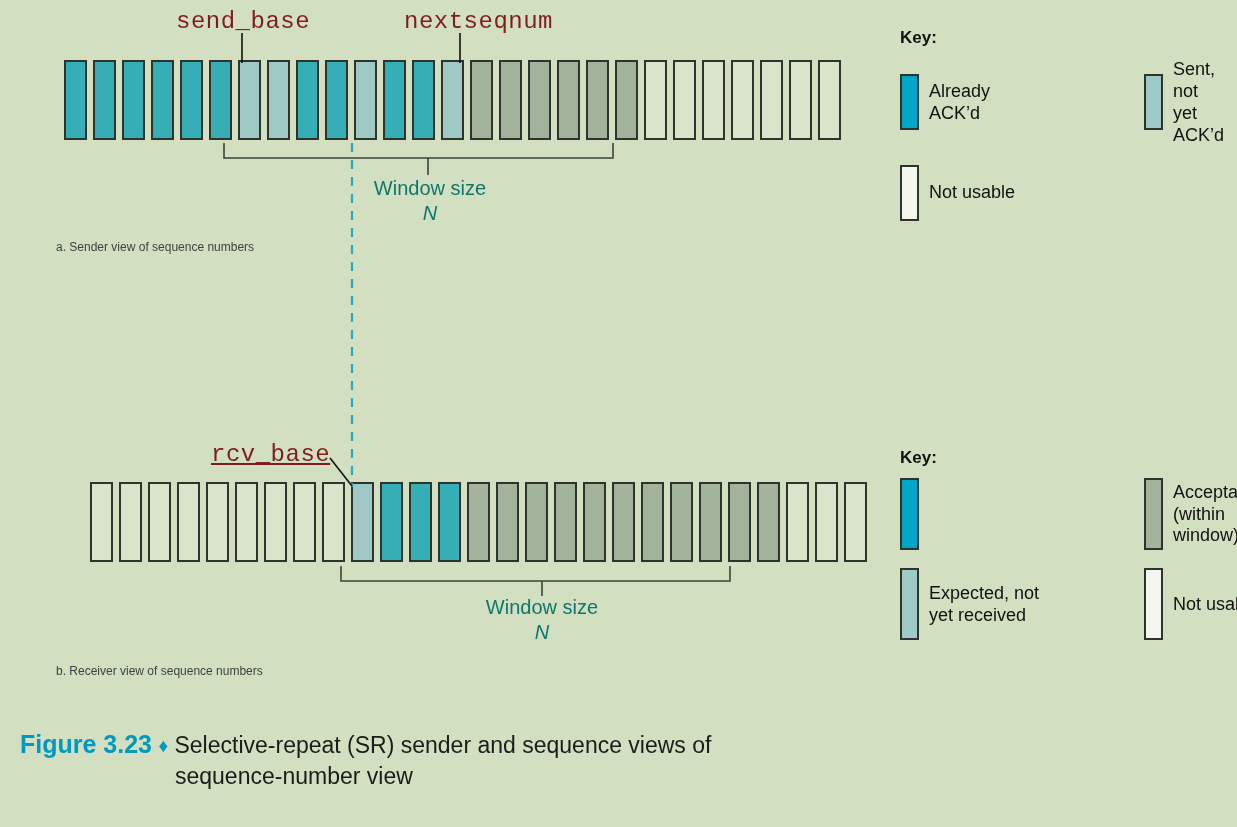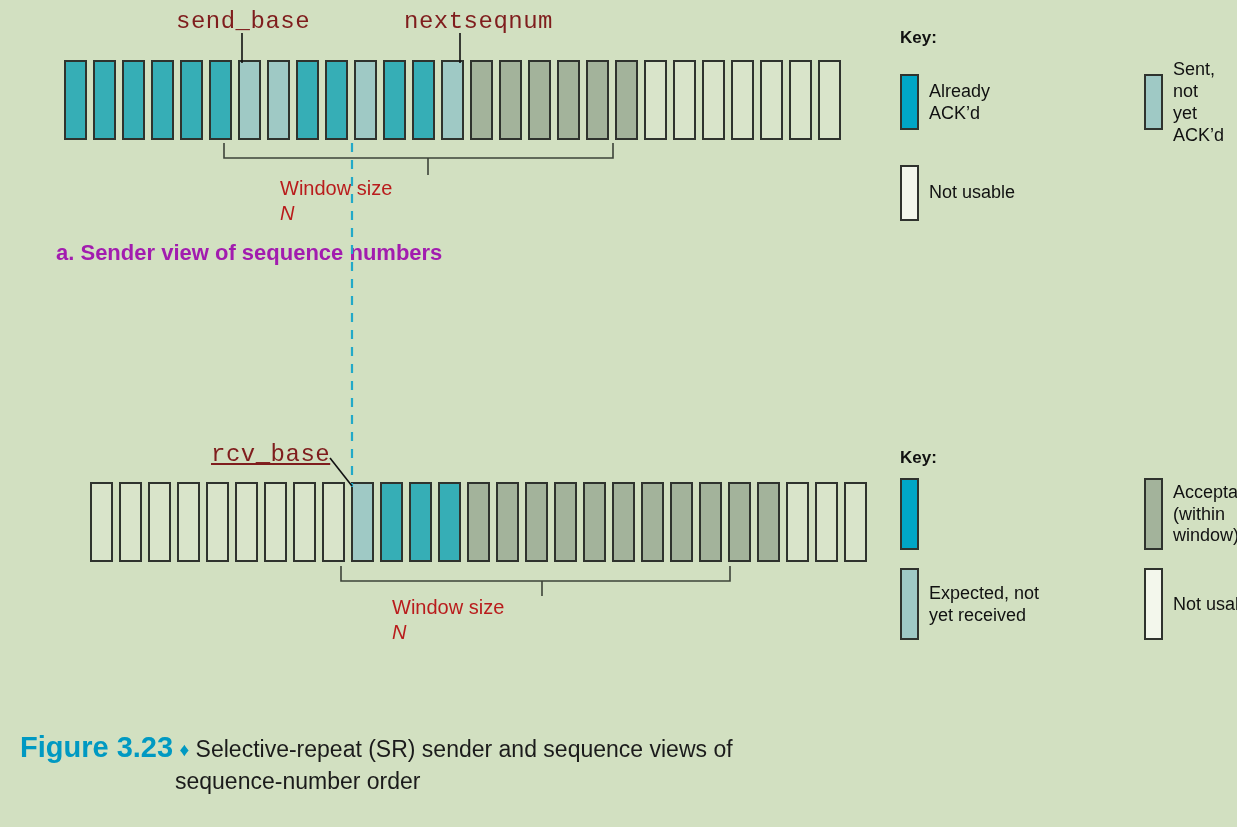--- a/index.html
+++ b/index.html
@@ -52,29 +52,29 @@
     font-family: "Liberation Mono", "DejaVu Sans Mono", monospace;
     font-size: 24px;
     letter-spacing: 0.5px;
     color: #7f1d1d;
     white-space: nowrap;
     text-align: center;
   }
 
   
   .caption-bold {
-    font-weight: bold;
-    font-size: 22px;
-    color: #a21caf;
+    font-weight: normal;
+    font-size: 12px;
+    color: #404040;
     white-space: nowrap;
   }
   .win-label {
     font-size: 20px;
-    color: #b91c1c;
-    text-align: left;
+    color: #0f766e;
+    text-align: center;
     white-space: nowrap;
     line-height: 1.25;
   }
   .win-label .n {
     font-style: italic;
     font-size: 20px;
     display: block;
   }
 
   
@@ -122,21 +122,21 @@
     left: 20px;
     top: 728px;
     width: 880px;
     font-size: 23px;
     line-height: 1.32;
     color: #1b1b1b;
   }
   .fig-caption .fig-num {
     color: #0099c2;
     font-weight: bold;
-    font-size: 29px;
+    font-size: 25px;
   }
   .fig-caption .diamond {
     color: #0099c2;
     font-size: 19px;
     vertical-align: 1px;
   }
   .fig-caption .cap-body { }
   .fig-caption .cap-line2 {
     display: block;
     margin-left: 155px;
@@ -246,20 +246,21 @@
       <div class="seq-box notusable"></div>
       <div class="seq-box notusable"></div>
       <div class="seq-box notusable"></div>
     </div>
 
   <div class="win-label abs" style="left:392px; top:595px; width:300px;">
     <span>Window size</span>
     <span class="n">N</span>
   </div>
 
+  <div class="caption-bold abs" style="left:56px; top:664px;">b. Receiver view of sequence numbers</div>
 
   <div class="key-block" style="left:900px; top:448px; width:320px;">
     <div class="key-title">Key:</div>
     <div class="key-grid tall" id="receiver-key-grid">
         <div class="key-row">
           <div class="key-swatch sw-acked"></div>
         </div>
         <div class="key-row">
           <div class="key-swatch sw-usable"></div>
           <div class="key-text">Acceptable
@@ -275,21 +276,21 @@
           <div class="key-swatch sw-notusable"></div>
           <div class="key-text">Not usable</div>
         </div>
       </div>
   </div>
 
   <div class="fig-caption">
     <span class="fig-num">Figure 3.23</span>
     <span class="diamond">♦</span>
     <span class="cap-body">Selective-repeat (SR) sender and sequence views of</span>
-    <span class="cap-line2">sequence-number order</span>
+    <span class="cap-line2">sequence-number view</span>
   </div>
 
   <svg class="overlay" viewBox="0 0 1237 827">
 
     <line x1="242" y1="33" x2="242" y2="63" stroke="#111" stroke-width="1.6"></line>
 
     <line x1="460" y1="33" x2="460" y2="63" stroke="#111" stroke-width="1.6"></line>
 
     <path d="M 224 143 L 224 158 L 613 158 L 613 143" fill="none" stroke="#3d4339" stroke-width="1.6"></path>
     <line x1="428" y1="158" x2="428" y2="175" stroke="#3d4339" stroke-width="1.6"></line>

